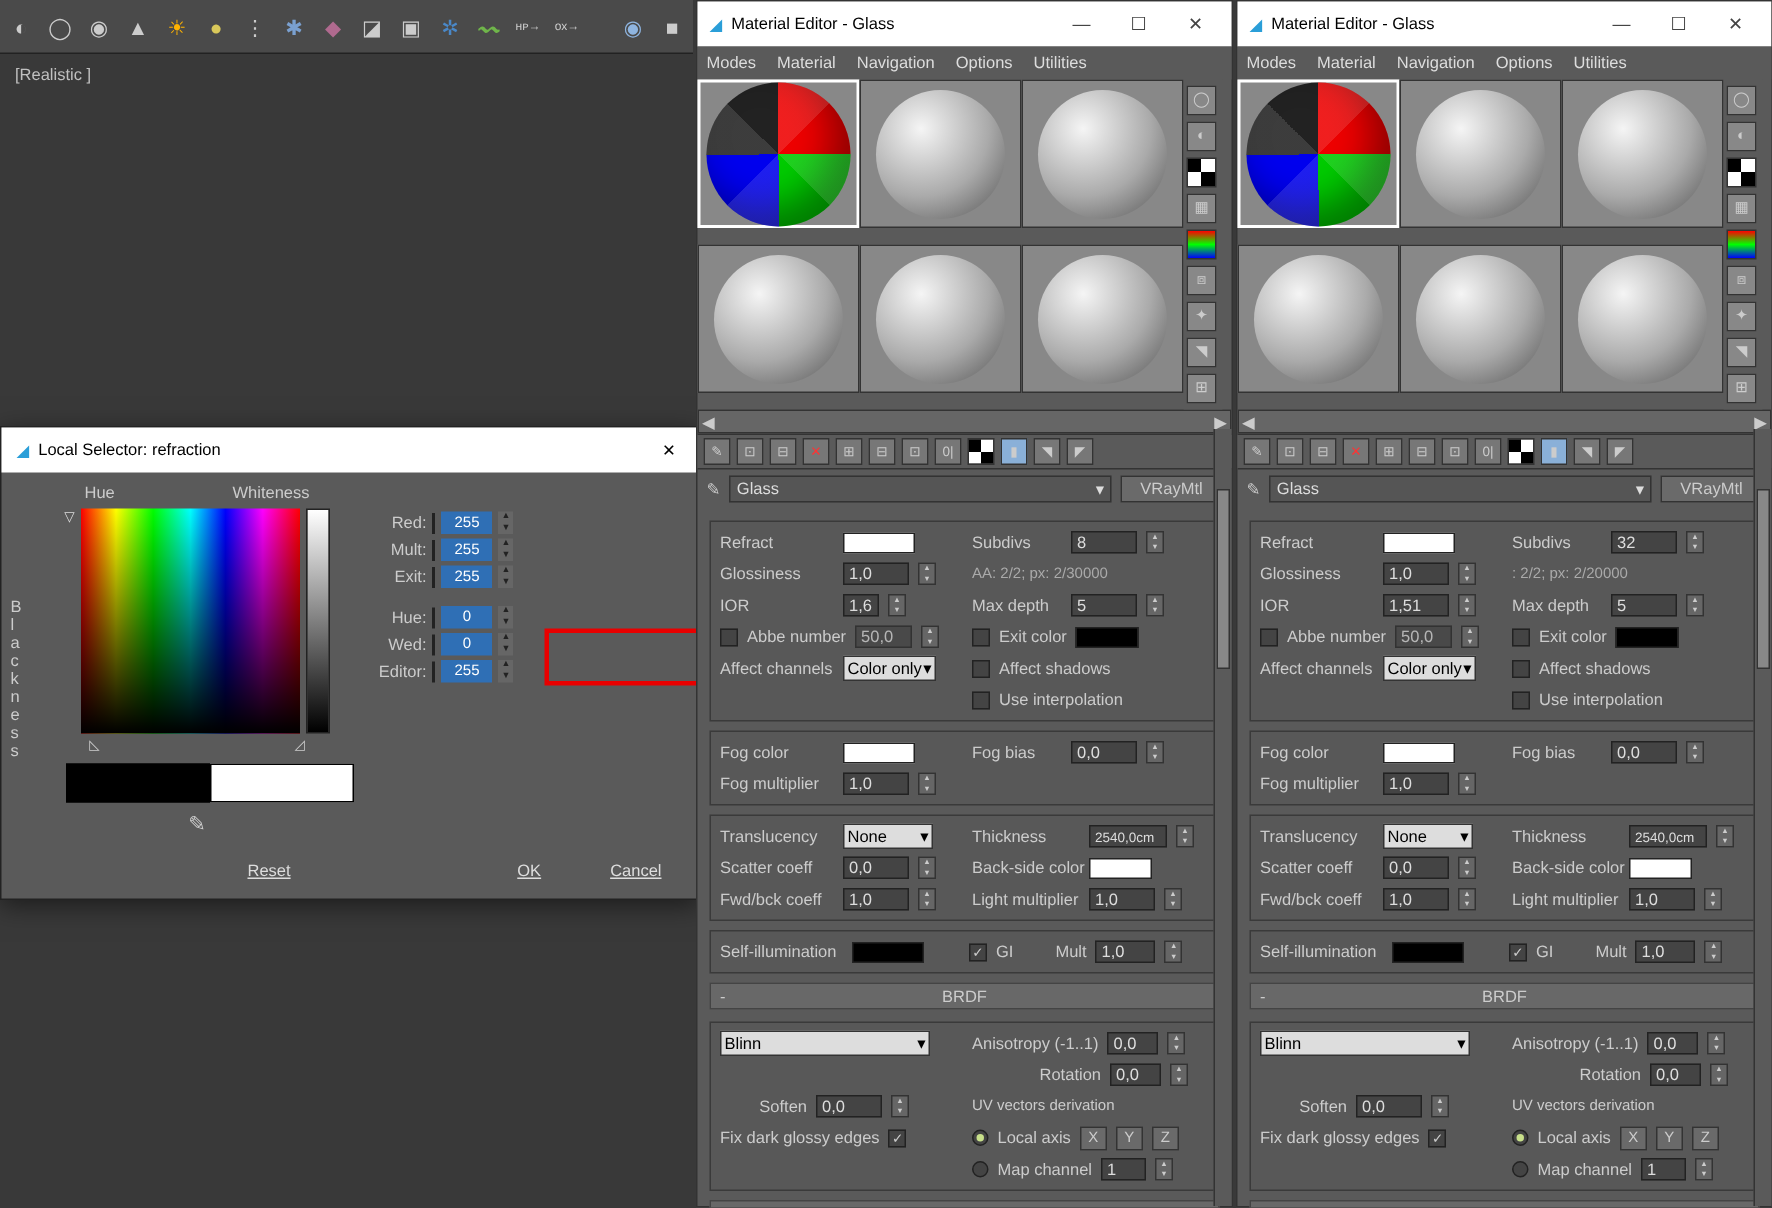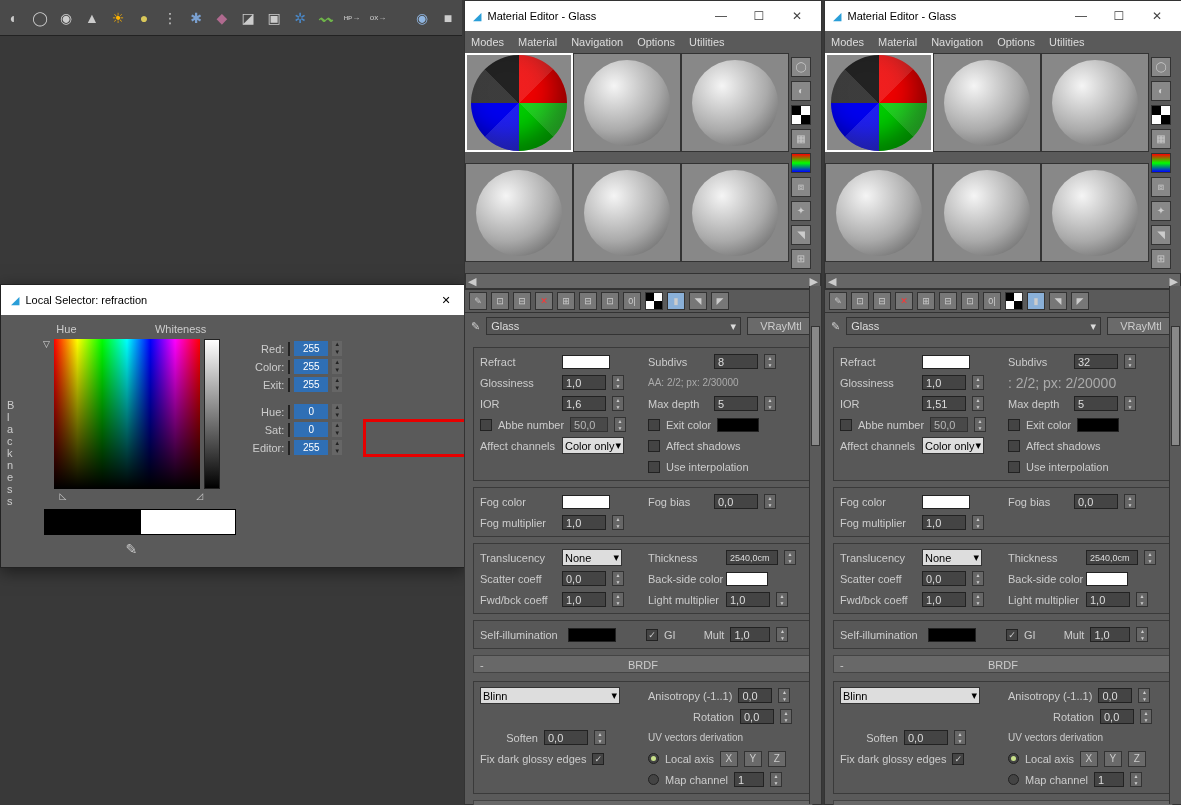--- a/index.html
+++ b/index.html
@@ -92,20 +92,21 @@
     <span class="tb-ico">◪</span>
     <span class="tb-ico">▣</span>
     <span class="tb-ico" style="color:#4a88c8">✲</span>
     <span class="tb-ico" style="color:#6fb54a">〰</span>
     <span class="tb-ico" style="font-size:8px">ʜᴘ→</span>
     <span class="tb-ico" style="font-size:8px">ᴏx→</span>
     <span style="flex:1"></span>
     <span class="tb-ico" style="color:#8fb5e0">◉</span>
     <span class="tb-ico">■</span>
   </div>
+  <div class="viewport-label">[Realistic ]</div>
 </div>
 
 <div class="color-dialog">
   <div class="cd-title">
     <span style="display:flex;align-items:center;gap:6px">
         <span style="color:#2a9ed8">◢</span>
         <span>Local Selector: refraction</span>
       </span>
     <span class="cd-close">✕</span>
   </div>
@@ -150,21 +151,21 @@
         <div class="cd-row">
             <span class="cd-lbl">Red:</span>
             <div class="cd-bar" style="background:linear-gradient(to right,#0ff,#fff)"></div>
             <div class="cd-val">255</div>
             <div class="cd-spn">
               <div>▲</div>
               <div>▼</div>
             </div>
           </div>
         <div class="cd-row">
-            <span class="cd-lbl">Color:</span>
+            <span class="cd-lbl">Mult:</span>
             <div class="cd-bar" style="background:linear-gradient(to right,#f0f,#fff)"></div>
             <div class="cd-val">255</div>
             <div class="cd-spn">
               <div>▲</div>
               <div>▼</div>
             </div>
           </div>
         <div class="cd-row">
             <span class="cd-lbl">Exit:</span>
             <div class="cd-bar" style="background:linear-gradient(to right,#ff0,#fff)"></div>
@@ -178,38 +179,45 @@
         <div class="cd-row">
             <span class="cd-lbl">Hue:</span>
             <div class="cd-bar" style="background:linear-gradient(to right,#f00,#ff0,#0f0,#0ff,#00f,#f0f,#f00)"></div>
             <div class="cd-val">0</div>
             <div class="cd-spn">
               <div>▲</div>
               <div>▼</div>
             </div>
           </div>
         <div class="cd-row">
-            <span class="cd-lbl">Sat:</span>
+            <span class="cd-lbl">Wed:</span>
             <div class="cd-bar" style="background:linear-gradient(to right,#fff,#fcc)"></div>
             <div class="cd-val">0</div>
             <div class="cd-spn">
               <div>▲</div>
               <div>▼</div>
             </div>
           </div>
         <div class="cd-row">
             <span class="cd-lbl">Editor:</span>
             <div class="cd-bar" style="background:linear-gradient(to right,#000,#fff)"></div>
             <div class="cd-val">255</div>
             <div class="cd-spn">
               <div>▲</div>
               <div>▼</div>
             </div>
           </div>
       </div>
+    </div>
+  </div>
+  <div class="cd-btns">
+    <span class="cd-btn" style="margin-left:140px">Reset</span>
+    <div style="display:flex;gap:18px">
+      <span class="cd-btn">OK</span>
+      <span class="cd-btn">Cancel</span>
     </div>
   </div>
 </div>
 
 <div class="redbox" style="left:363px;top:419px;width:121px;height:38px"></div>
 <div class="redbox" style="left:515px;top:309px;width:142px;height:56px"></div>
 <div class="redbox" style="left:824px;top:372px;width:178px;height:48px"></div>
 <div class="redbox" style="left:1058px;top:344px;width:118px;height:30px"></div>
 
 <div class="mat-editor" id="me1">
@@ -307,21 +315,21 @@
             <div class="pspin">
               <div>▲</div>
               <div>▼</div>
             </div>
           </div>
         <div class="prow">
             <span class="plbl" style="font-size:10px;color:#aaa">AA: 2/2; px: 2/30000</span>
           </div>
         <div class="prow">
             <span class="plbl" style="width:76px">IOR</span>
-            <div class="pnum" style="width:44px">1,6</div>
+            <div class="pnum" style="width:24px">1,6</div>
             <div class="pspin">
               <div>▲</div>
               <div>▼</div>
             </div>
           </div>
         <div class="prow">
             <span class="plbl" style="width:60px">Max depth</span>
             <div class="pnum" style="width:44px">5</div>
             <div class="pspin">
               <div>▲</div>
@@ -605,21 +613,21 @@
           </div>
         <div class="prow">
             <span class="plbl" style="width:76px">Glossiness</span>
             <div class="pnum" style="width:44px">1,0</div>
             <div class="pspin">
               <div>▲</div>
               <div>▼</div>
             </div>
           </div>
         <div class="prow">
-            <span class="plbl" style="font-size:14px;color:#aaa">: 2/2; px: 2/20000</span>
+            <span class="plbl" style="font-size:10px;color:#aaa">: 2/2; px: 2/20000</span>
           </div>
         <div class="prow">
             <span class="plbl" style="width:76px">IOR</span>
             <div class="pnum" style="width:44px">1,51</div>
             <div class="pspin">
               <div>▲</div>
               <div>▼</div>
             </div>
           </div>
         <div class="prow">

